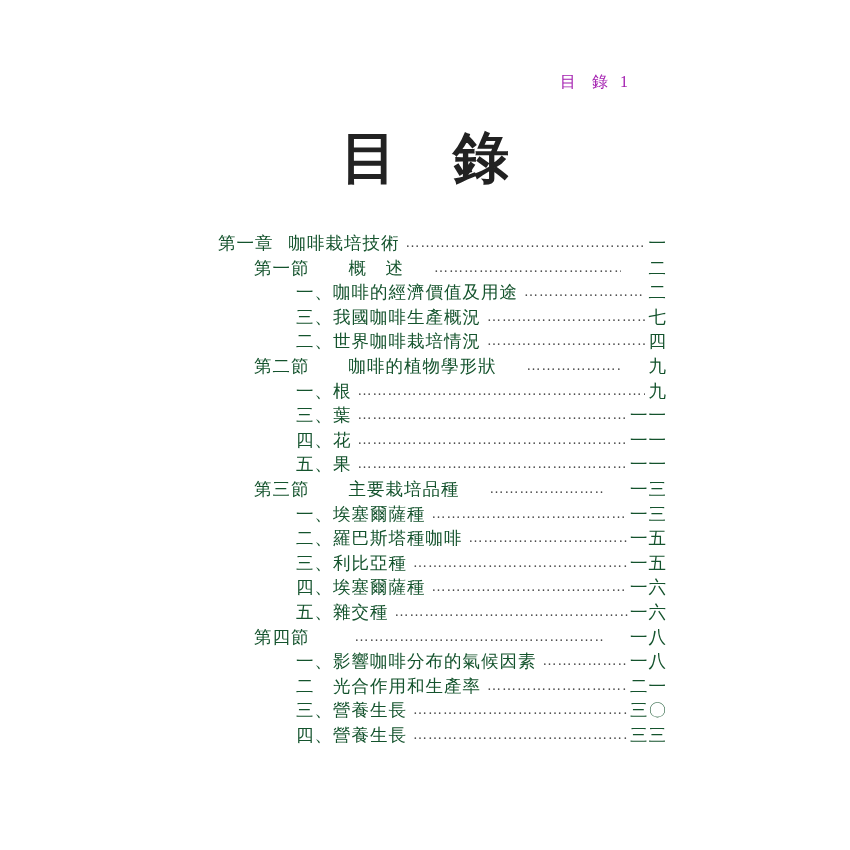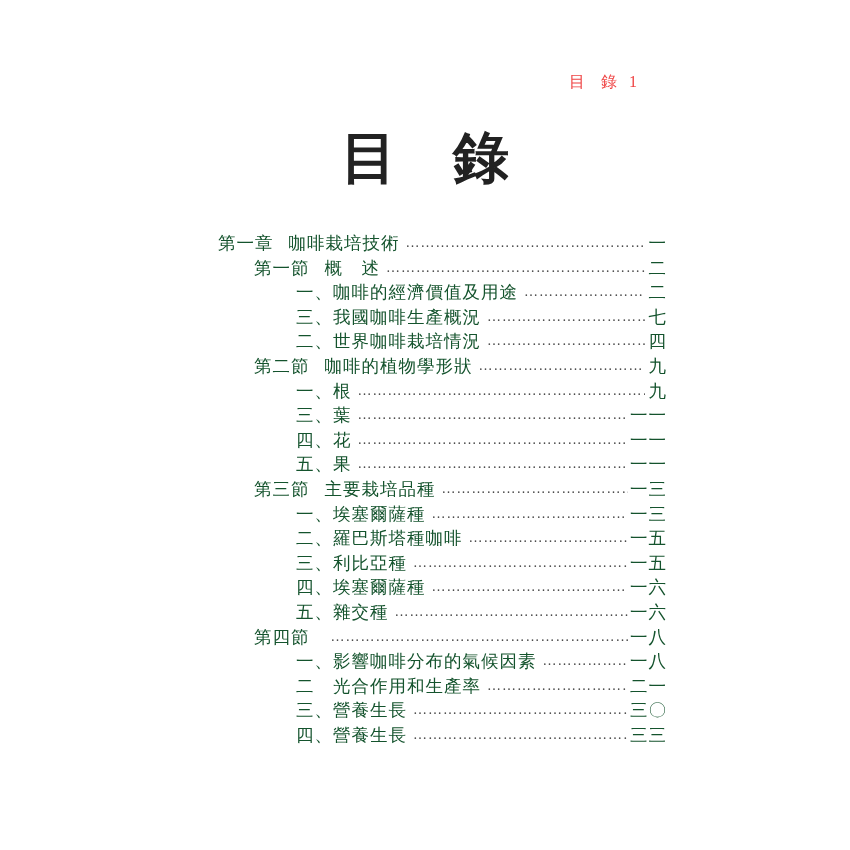--- a/index.html
+++ b/index.html
@@ -17,24 +17,24 @@
   }
   .page {
     position: absolute;
     inset: 0;
     background: #ffffff;
   }
   
   .running-header {
     position: absolute;
     top: 72px;
-    right: 213px;
+    right: 222px;
     font-size: 16px;
     letter-spacing: 6px;
-    color: #ef4444;
+    color: #a21caf;
     white-space: nowrap;
   }
   .running-header .folio {
     letter-spacing: 0;
     margin-left: 6px;
     font-size: 16px;
   }
   
   .main-title {
     position: absolute;
@@ -59,21 +59,21 @@
   .toc-row {
     display: flex;
     align-items: baseline;
     height: 24.6px;
     font-size: 17.5px;
     letter-spacing: 1px;
     white-space: nowrap;
     color: #14532d;
   }
   .toc-row.level-chapter { padding-left: 0; }
-  .toc-row.level-section { padding-left: 36px; }
+  .toc-row.level-section { padding-left: 36px; gap: 24px; }
   .toc-row.level-item    { padding-left: 78px; }
   .toc-label {
     margin-right: 15px;
     flex: 0 0 auto;
   }
   .toc-title {
     flex: 0 0 auto;
   }
   .leader {
     flex: 1 1 auto;

